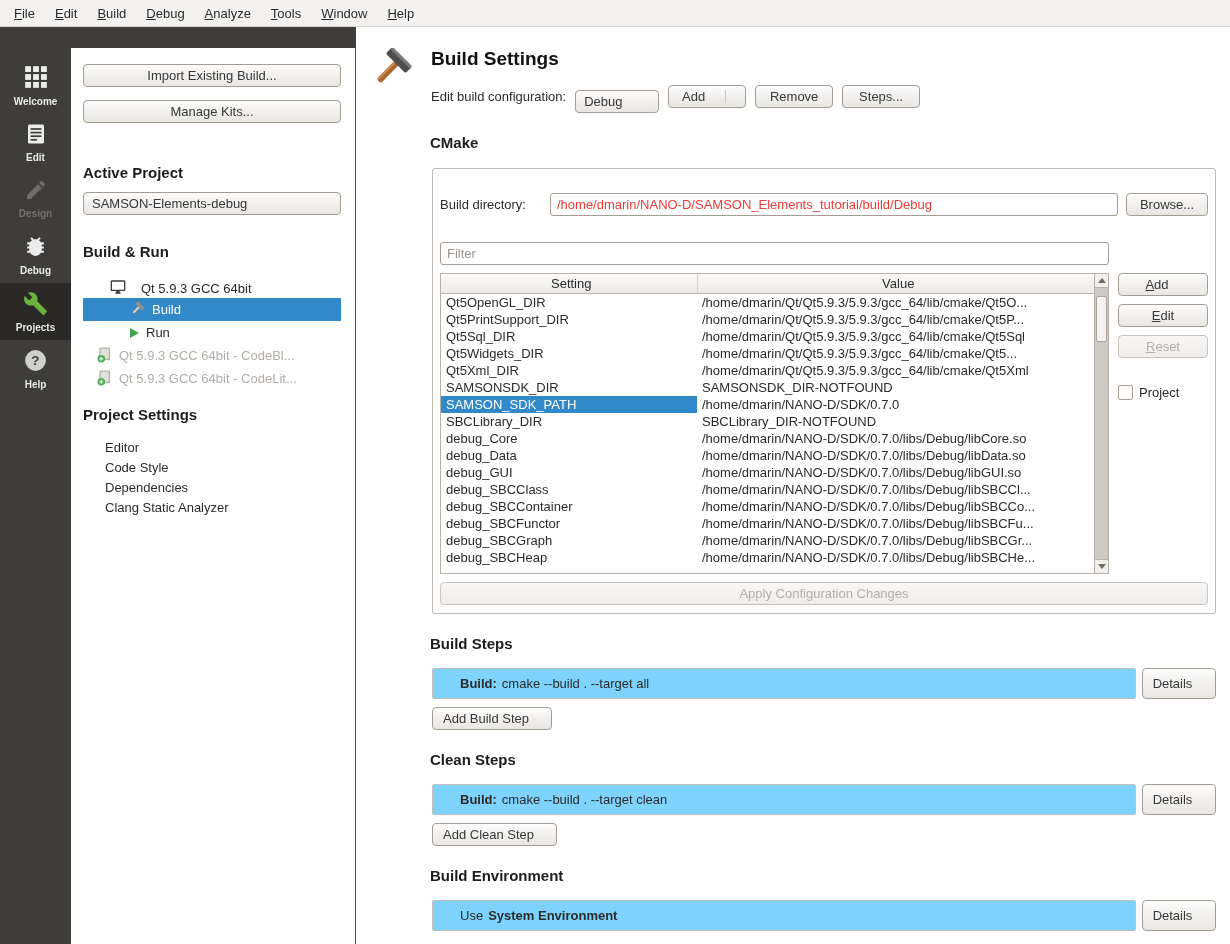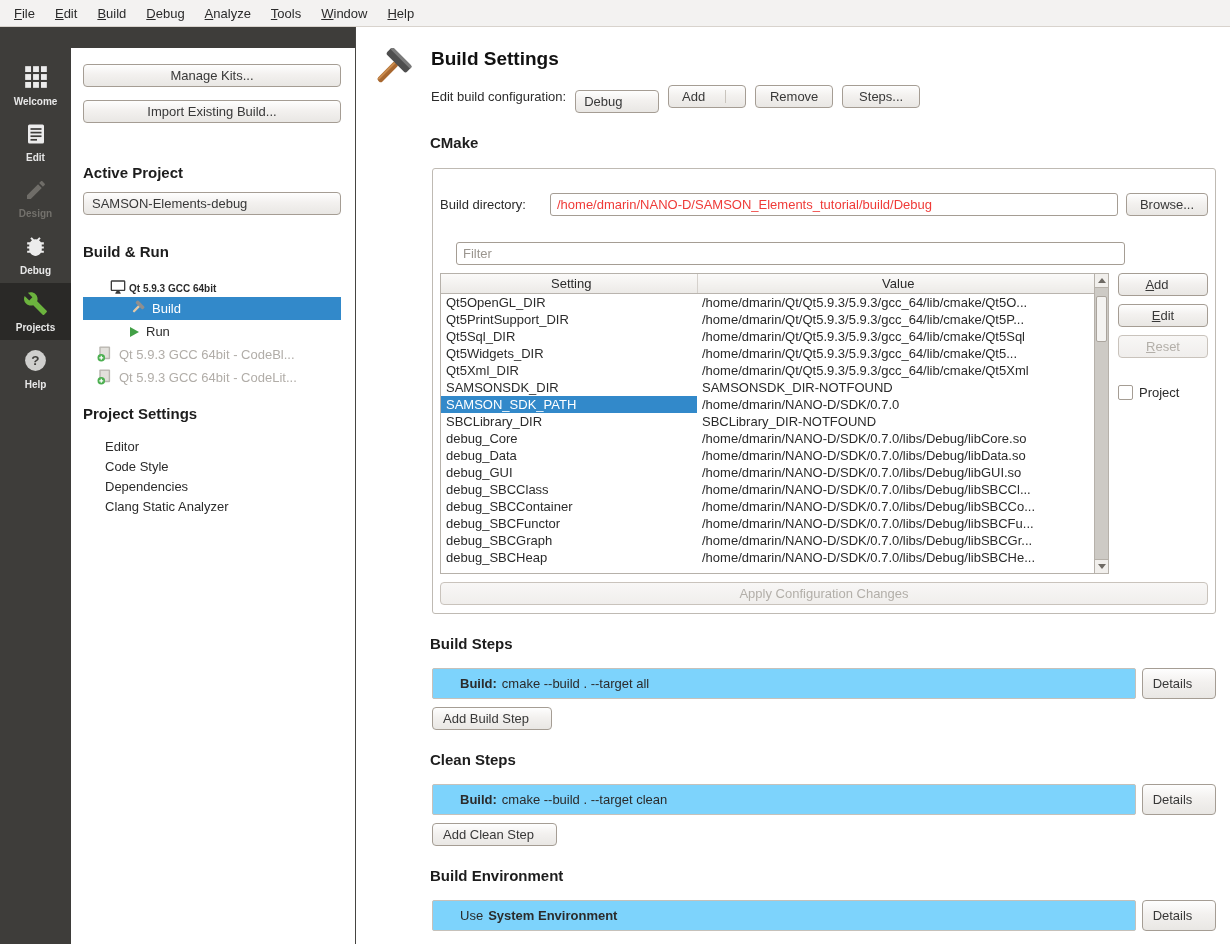--- a/index.html
+++ b/index.html
@@ -33,21 +33,21 @@
          font-size:13px; color:#383838; height:23px; padding:0 10px; cursor:pointer; white-space:nowrap; }
   .btn.disabled { color:#b3afa9; background:linear-gradient(#f8f7f6,#f0eeec); border-color:#c9c3bc; cursor:default; }
   .btn-block { display:flex; width:100%; margin-bottom:13px; }
   .panel-heading { font-size:15px; font-weight:bold; color:#1d1d1d; }
   .ap-heading { margin-top:41px; }
   .combo { display:flex; align-items:center; width:100%; margin-top:11px; padding:0 8px; justify-content:flex-start; }
   .combo .clabel { flex:1; text-align:left; }
   .arrow-down { width:0; height:0; border-left:3.5px solid transparent; border-right:3.5px solid transparent; border-top:4.5px solid #5a5а55; border-top-color:#5a5a55; }
   .combo-divider { width:1px; height:13px; background:#c9c4bd; margin:0 7px; }
   .br-heading { margin-top:28px; }
-  .kit-row { display:flex; align-items:center; gap:3px; margin-top:19px; padding-left:27px; font-weight:bold; font-size:10px; }
+  .kit-row { display:flex; align-items:center; gap:15px; margin-top:19px; padding-left:27px; font-weight:normal; font-size:13px; }
   .tree-row { display:flex; align-items:center; gap:7px; height:23px; padding-left:47px; cursor:pointer; }
   .tree-row.selected { background:var(--selection-blue,#3289ca); color:#fff; }
   .tree-row.kit-extra { padding-left:13px; color:#b1ada8; }
   .run-tri { width:0; height:0; border-left:9px solid var(--run-green,#43a047); border-top:5.5px solid transparent; border-bottom:5.5px solid transparent; }
   .ps-heading { margin-top:16px; }
   .ps-item { padding-left:22px; line-height:20px; cursor:pointer; }
   .ps-list { margin-top:15px; }
 
   
   .main { flex:1; background:#fff; overflow:hidden; }
@@ -59,21 +59,21 @@
   .sec-heading { font-size:15px; font-weight:bold; color:#1d1d1d; margin:21px 0 0 74px; }
 
   .groupbox { margin:17px 14px 0 76px; border:1px solid #bfbab3; border-radius:3px; padding:24px 7px 8px 7px; background:#fff; }
   .dir-row { display:flex; align-items:center; }
   .dir-row label { margin-right:24px; }
   .text-input { height:23px; border:1px solid #a59d94; border-radius:3px; padding:0 6px; font-size:13px; font-family:inherit; background:#fff; color:#2b2b2b; outline:none; }
   .dir-input { flex:1; margin-right:8px; color:var(--invalid-path-red,#ef3b38); }
   .browse-btn { width:82px; flex:none; }
   .cmake-mid { display:flex; margin-top:26px; }
   .cmake-left { flex:1; margin-right:9px; min-width:0; }
-  .filter-input { width:100%;margin-left:16px; }
+  .filter-input { width:100%; }
   .filter-input::placeholder { color:#9b968f; }
 
   .settings-table { position:relative; margin-top:8px; border:1px solid #b6b1aa; height:301px; overflow:hidden; background:#fff; }
   .tbl-scroll { margin-right:14px; overflow:hidden; height:100%; }
   table { border-collapse:collapse; width:100%; table-layout:fixed; }
   col.c1 { width:256px; }
   th { height:19px; font-weight:normal; text-align:center; padding:0 0 0 5px;
        background:linear-gradient(#fbfaf9,#eceae7); border-bottom:1px solid #b9b4ae; border-right:1px solid #d5d1cc; }
   th:last-child { border-right:none; }
   td { height:17px; line-height:17px; padding:0 0 0 5px; white-space:nowrap; overflow:hidden; }
@@ -200,22 +200,22 @@
             <svg width="25" height="25" viewBox="0 0 24 24">
                 <circle cx="12" cy="12" r="10" fill="#cfcfcd"></circle>
                 <text x="12" y="16.6" font-size="13" font-weight="bold" text-anchor="middle" fill="#3e3d3a">?</text>
               </svg>
           </span>
           <span class="mlabel">Help</span>
         </div>
       </div>
 
       <div class="project-panel">
+        <button class="btn btn-block">Import Existing Build...</button>
         <button class="btn btn-block">Manage Kits...</button>
-        <button class="btn btn-block">Import Existing Build...</button>
 
         <div class="panel-heading ap-heading">Active Project</div>
         <div class="btn combo">
           <span class="clabel">SAMSON-Elements-debug</span>
           <span class="arrow-down"></span>
         </div>
 
         <div class="panel-heading br-heading">Build &amp; Run</div>
         <div class="kit-row">
           <span>

